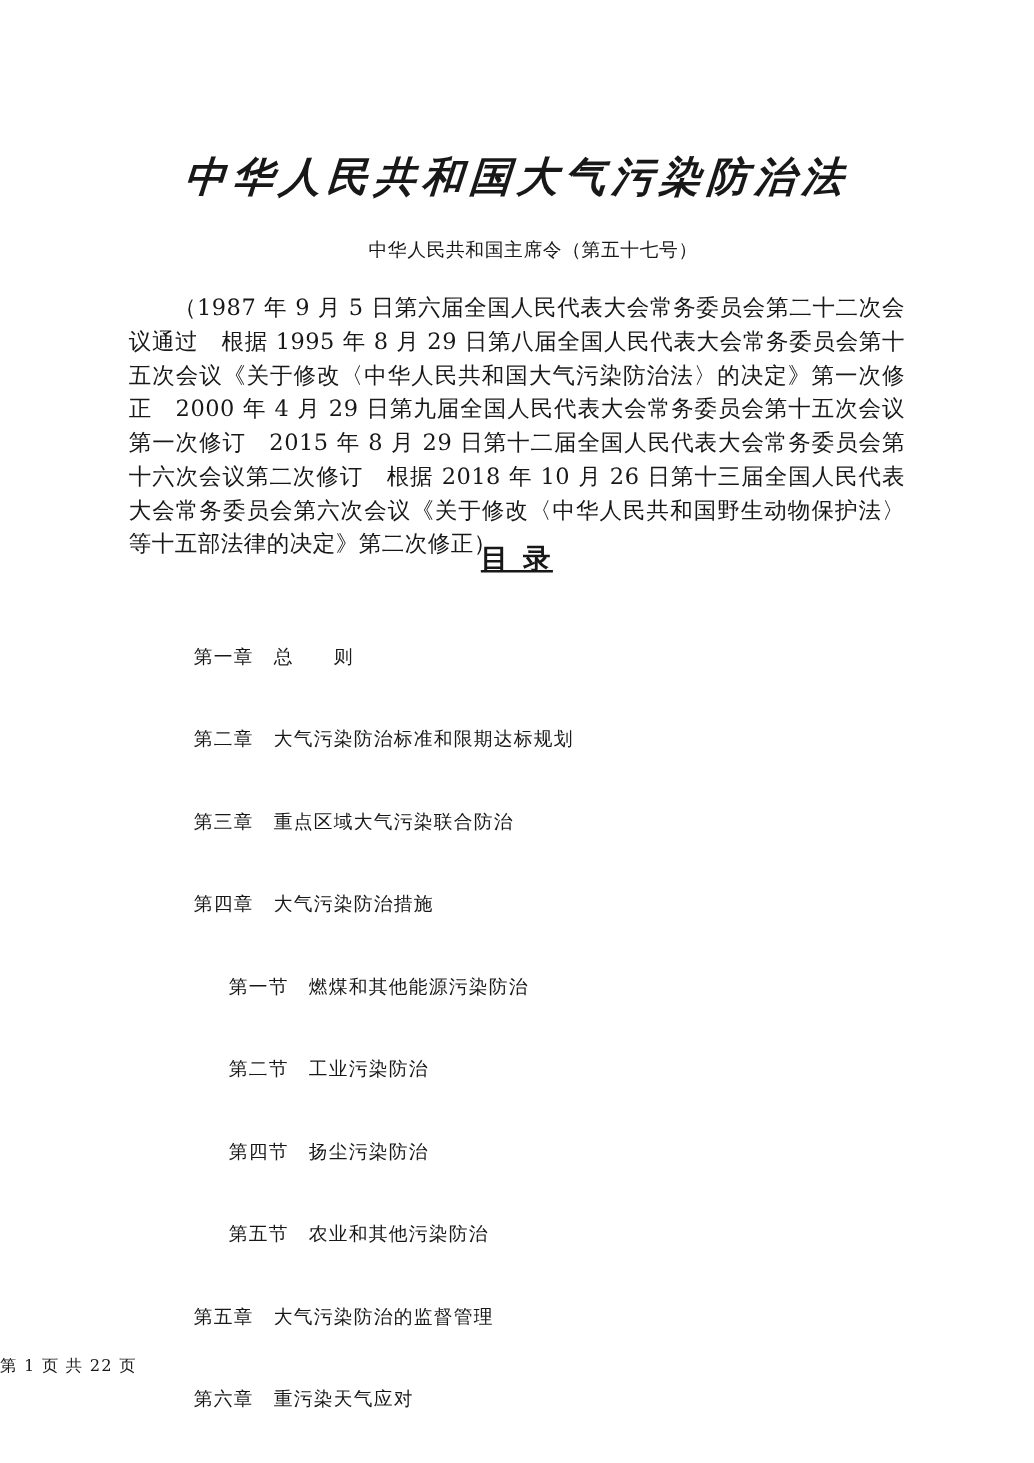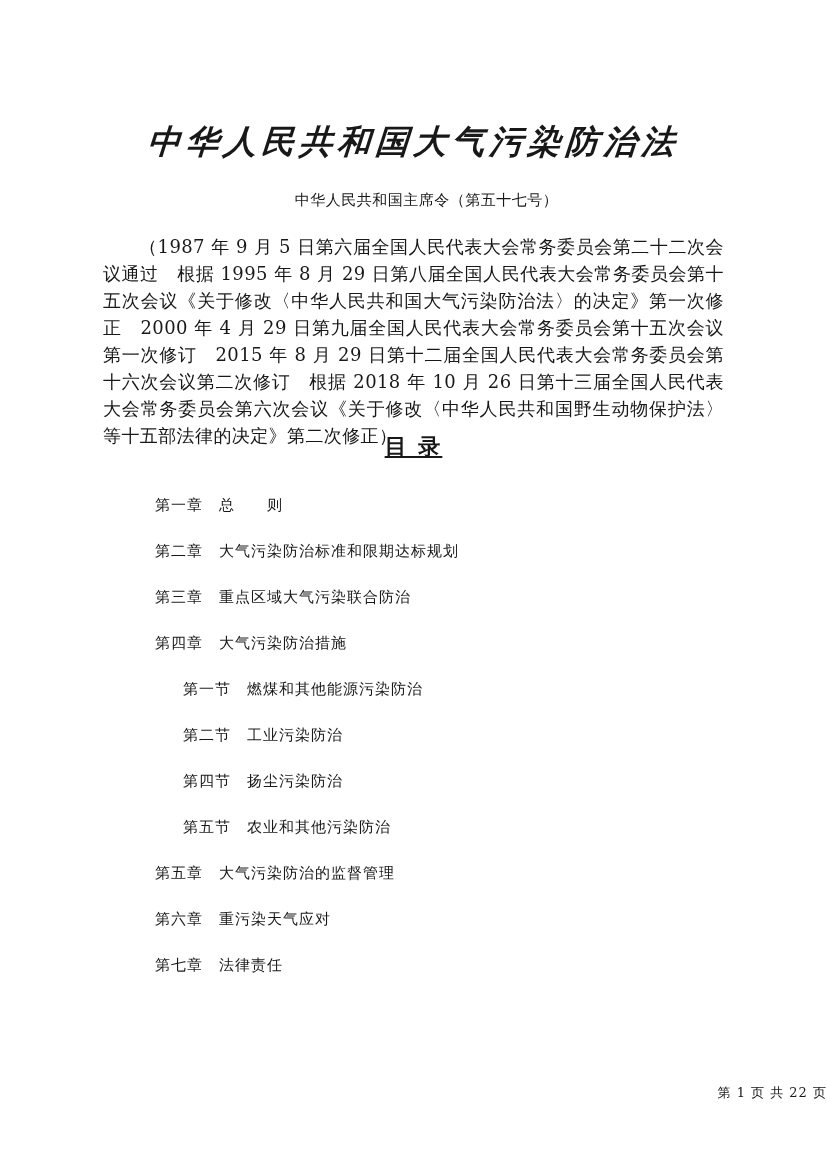--- a/index.html
+++ b/index.html
@@ -67,29 +67,30 @@
     left: 103px;
     width: 621px;
   }
   .toc-item {
     display: block;
     height: 46px;
     font-size: 15px;
     line-height: 17px;
     letter-spacing: 1px;
     white-space: nowrap;
+    margin-top: 20px;
   }
   .toc-item.chapter { padding-left: 52px; }
   .toc-item.section { padding-left: 80px; }
   .page-footer {
     position: absolute;
     top: 1084px;
     left: 0;
     width: 100%;
-    text-align: right;
+    text-align: left;
     font-size: 13px;
     letter-spacing: 1px;
   }
 </style>
 </head>
 <body>
 
 <div class="page">
 
   <div class="doc-title">中华人民共和国大气污染防治法</div>

